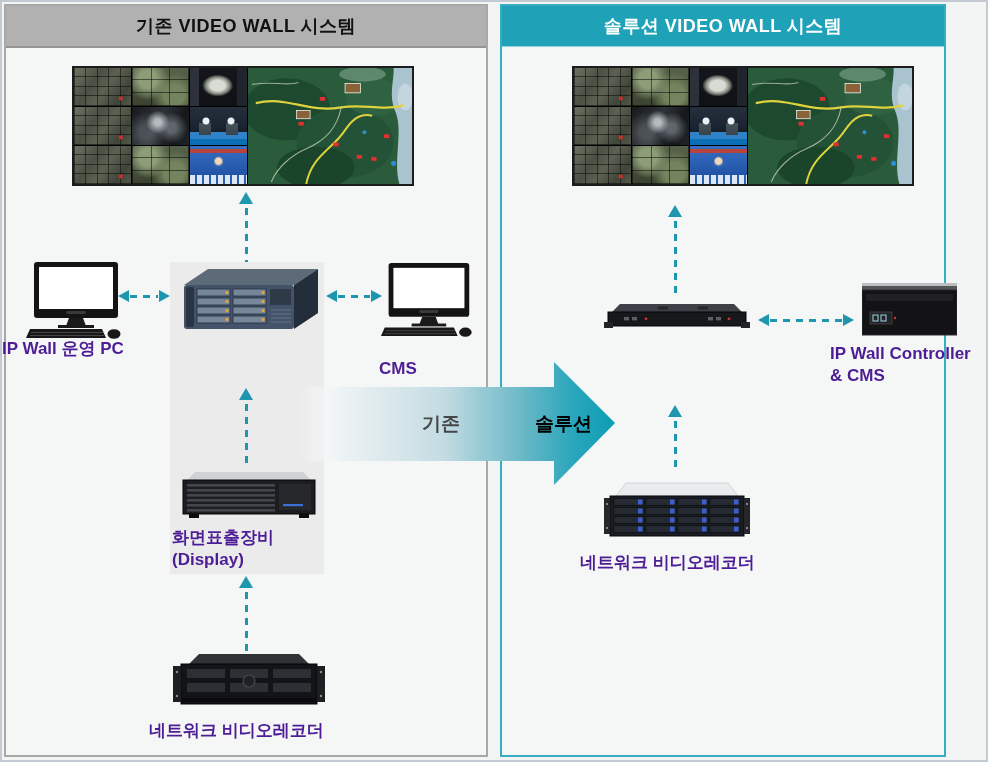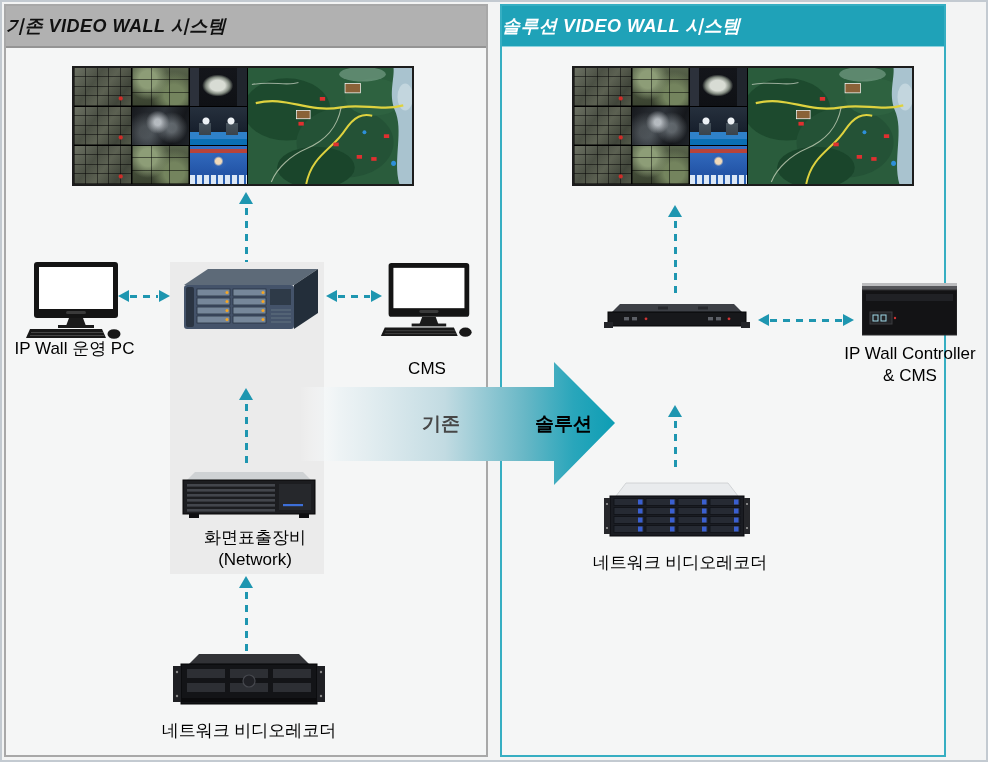--- a/index.html
+++ b/index.html
@@ -2,21 +2,21 @@
 <html><head>
 <meta charset="utf-8">
 <style>
   html,body{margin:0;padding:0;background:#e9eaeb;font-family:"Liberation Sans","DejaVu Sans",sans-serif;}
   #canvas{position:relative;width:988px;height:762px;background:#f3f4f4;border:2px solid #c3cad1;
           box-sizing:border-box;overflow:hidden;margin:0 auto;}
   
   .panel{position:absolute;top:2px;height:753px;box-sizing:border-box;background:#f5f6f6;}
   #left-panel{left:2px;width:484px;border:2px solid #a8a8a8;}
   #right-panel{left:498px;width:446px;border:2px solid #36aec2;}
-  .panel-header{height:40px;line-height:40px;font-size:18px;font-weight:bold;letter-spacing:.5px;font-style:italic;}
+  .panel-header{height:40px;line-height:40px;text-align:center;font-size:18px;font-weight:bold;letter-spacing:.5px;}
   #left-panel .panel-header{background:#b1b1b1;color:#111;border-bottom:2px solid #949494;}
   #right-panel .panel-header{background:#1fa2b8;color:#fff;border-bottom:1px solid #8ed2de;}
   .abs{position:absolute;}
   
   #controller-strip{left:168px;top:260px;width:154px;height:312px;background:#ebebeb;}
   
   .videowall{width:342px;height:120px;box-sizing:border-box;border:2px solid #1c1c1c;background:#000;
              display:grid;grid-template-columns:57px 57px 57px 1fr;gap:1px;}
   .vw-col{display:grid;grid-template-rows:1fr 1fr 1fr;gap:1px;}
   .tile{overflow:hidden;}
@@ -67,21 +67,21 @@
   .vconn .head{position:absolute;left:0;top:0;width:0;height:0;
     border-left:7px solid transparent;border-right:7px solid transparent;border-bottom:12px solid #1e96b0;}
   .vconn .vdash{position:absolute;left:5.5px;top:16px;width:3px;bottom:0;
     background:repeating-linear-gradient(180deg,#1e96b0 0 7px,rgba(0,0,0,0) 7px 13px);}
   .hconn{position:absolute;height:14px;display:flex;align-items:center;}
   .hconn .ahl{width:0;height:0;border-top:6px solid transparent;border-bottom:6px solid transparent;border-right:11px solid #1e96b0;}
   .hconn .ahr{width:0;height:0;border-top:6px solid transparent;border-bottom:6px solid transparent;border-left:11px solid #1e96b0;}
   .hconn .hdash{flex:1;height:3px;margin:0 1px;
     background:repeating-linear-gradient(90deg,#1e96b0 0 7px,rgba(0,0,0,0) 7px 13px);}
   
-  .dev-label{position:absolute;text-align:center;font-weight:normal;color:#000000;font-size:17px;line-height:22px;}
+  .dev-label{position:absolute;text-align:left;font-weight:bold;color:#4c1d95;font-size:17px;line-height:22px;}
   .arrow-label{position:absolute;text-align:right;font-weight:bold;font-size:19px;z-index:7;}
   #label-gijon{color:#474747;}
   #label-solution{color:#000000;}
   
   #big-arrow{left:298px;top:353px;width:322px;height:138px;z-index:6;}
   .icon svg{display:block;}
 </style>
 </head>
 <body>
 
@@ -317,21 +317,21 @@
           <rect x="8" y="41" width="88" height="2.6"></rect>
       </g>
       <rect x="100" y="16" width="32" height="26" fill="#26282c"></rect>
       <rect x="104" y="36" width="20" height="2.2" fill="#3d6fd8"></rect>
       <rect x="10" y="46" width="10" height="4" fill="#0e0e10"></rect>
         <rect x="120" y="46" width="10" height="4" fill="#0e0e10"></rect>
     </svg>
   </div>
   <div class="dev-label" style="left:170px;top:525px;width:166px;">
     <span>화면표출장비</span><br>
-    <span>(Network)</span>
+    <span>(Display)</span>
   </div>
 
   <div class="abs icon" style="left:169px;top:650px;">
     <svg width="156" height="58" viewBox="0 0 156 58">
       <polygon points="18,12 138,12 128,2 28,2" fill="#313236"></polygon>
       <rect x="10" y="12" width="136" height="40" fill="#131417" stroke="#050506" stroke-width="1"></rect>
       <rect x="2" y="14" width="8" height="36" fill="#1e1f23"></rect>
         <rect x="146" y="14" width="8" height="36" fill="#1e1f23"></rect>
       <circle cx="6" cy="20" r="1.2" fill="#8a8a8a"></circle>
         <circle cx="6" cy="44" r="1.2" fill="#8a8a8a"></circle>

